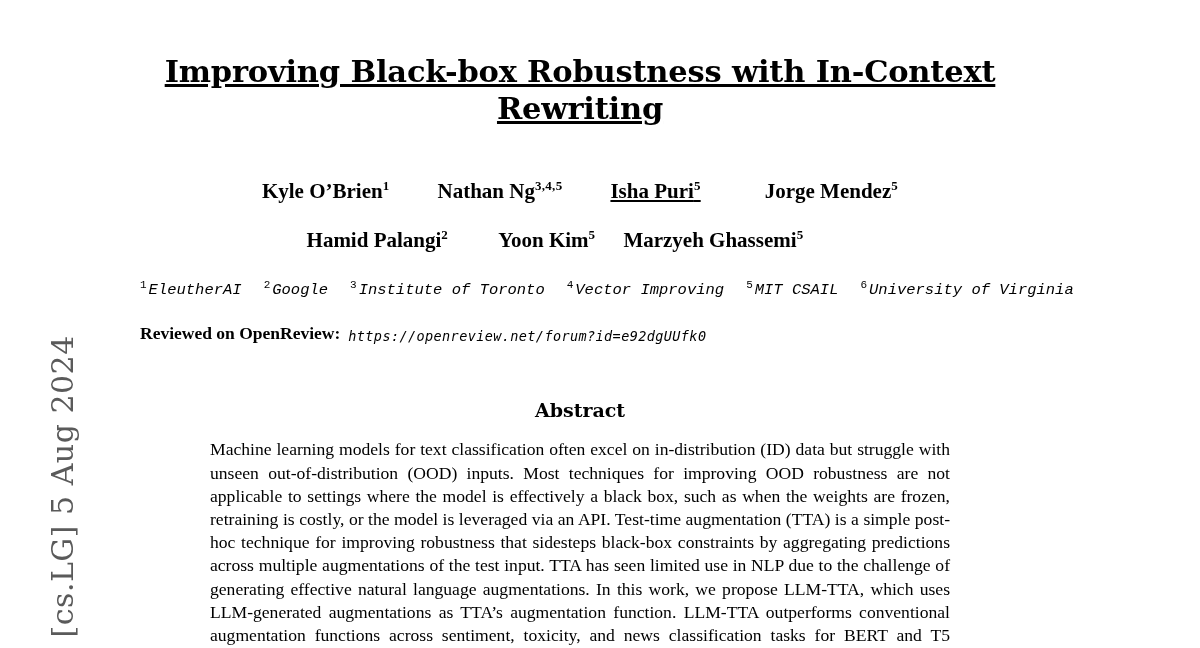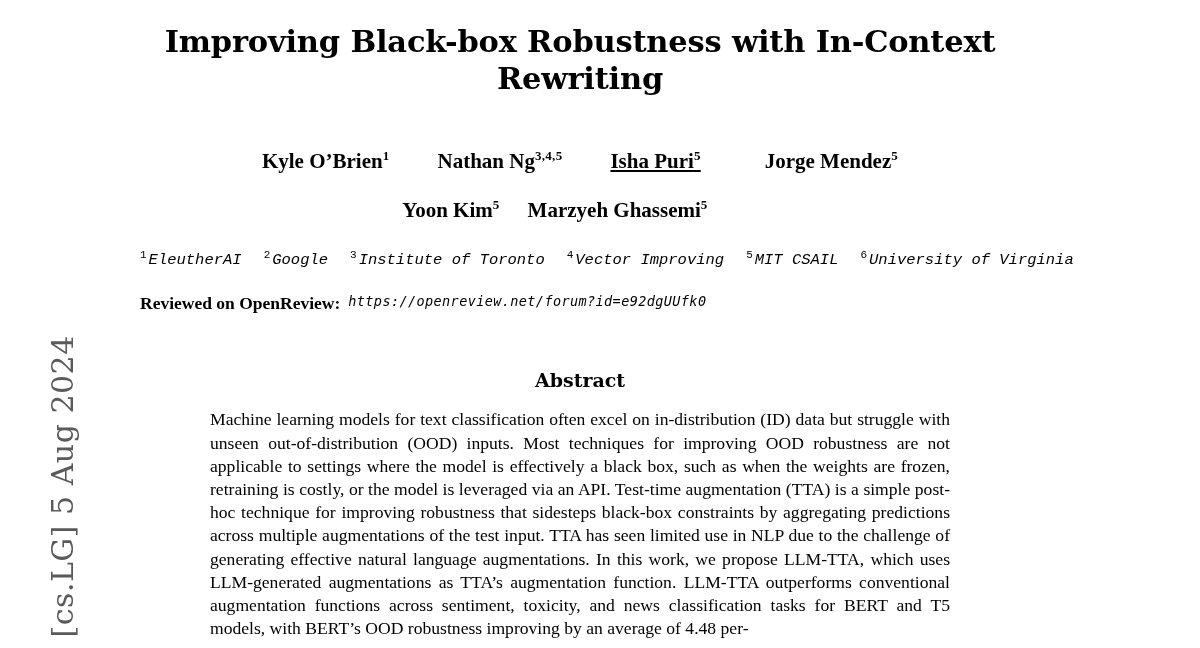--- a/index.html
+++ b/index.html
@@ -41,27 +41,28 @@
   }
 
   .content {
     position: absolute;
     left: 140px;
     top: 0;
     width: 880px;
   }
 
   .paper-title {
-    margin-top: 23px;
+    margin-top: 53px;
     font-family: "DejaVu Serif", serif;
     font-size: 30.5px;
     font-weight: bold;
     text-align: center;
     letter-spacing: -0.2px;
     line-height: 1.2;
+    text-decoration: underline;
   }
 
   .authors-row {
     display: flex;
     justify-content: center;
     align-items: flex-start;
     font-size: 21px;
     font-weight: bold;
     font-family: "Liberation Serif", serif;
   }
@@ -95,21 +96,21 @@
     font-style: normal;
     margin-right: 2px;
   }
 
   .reviewed-line {
     margin-top: 24px;
     font-size: 17.5px;
     font-weight: bold;
     font-family: "Liberation Serif", serif;
     display: flex;
-    align-items: flex-start;
+    align-items: flex-end;
   }
   .reviewed-line .url {
     font-family: "DejaVu Sans Mono", monospace;
     font-weight: normal;
     font-style: italic;
     font-size: 13.5px;
     margin-left: 8px;
     letter-spacing: 0.4px;
   }
 
@@ -153,20 +154,23 @@
       </span>
       <span class="author" style="margin-right:64px;text-decoration:underline;">
         <span>Isha Puri</span><span class="aff">5</span>
       </span>
       <span class="author">
         <span>Jorge Mendez</span><span class="aff">5</span>
       </span>
     </div>
 
     <div class="authors-row row2">
+      <span class="author" style="margin-right:50px;">
+        <span>Hamid Palangi</span><span class="aff">2</span>
+      </span>
       <span class="author" style="margin-right:28px;">
         <span>Yoon Kim</span><span class="aff">5</span>
       </span>
       <span class="author" style="margin-right:50px;">
         <span>Marzyeh Ghassemi</span><span class="aff">5</span>
       </span>
     </div>
 
     <div class="affiliations">
       <span class="aff-item" style="margin-right:22px;">

